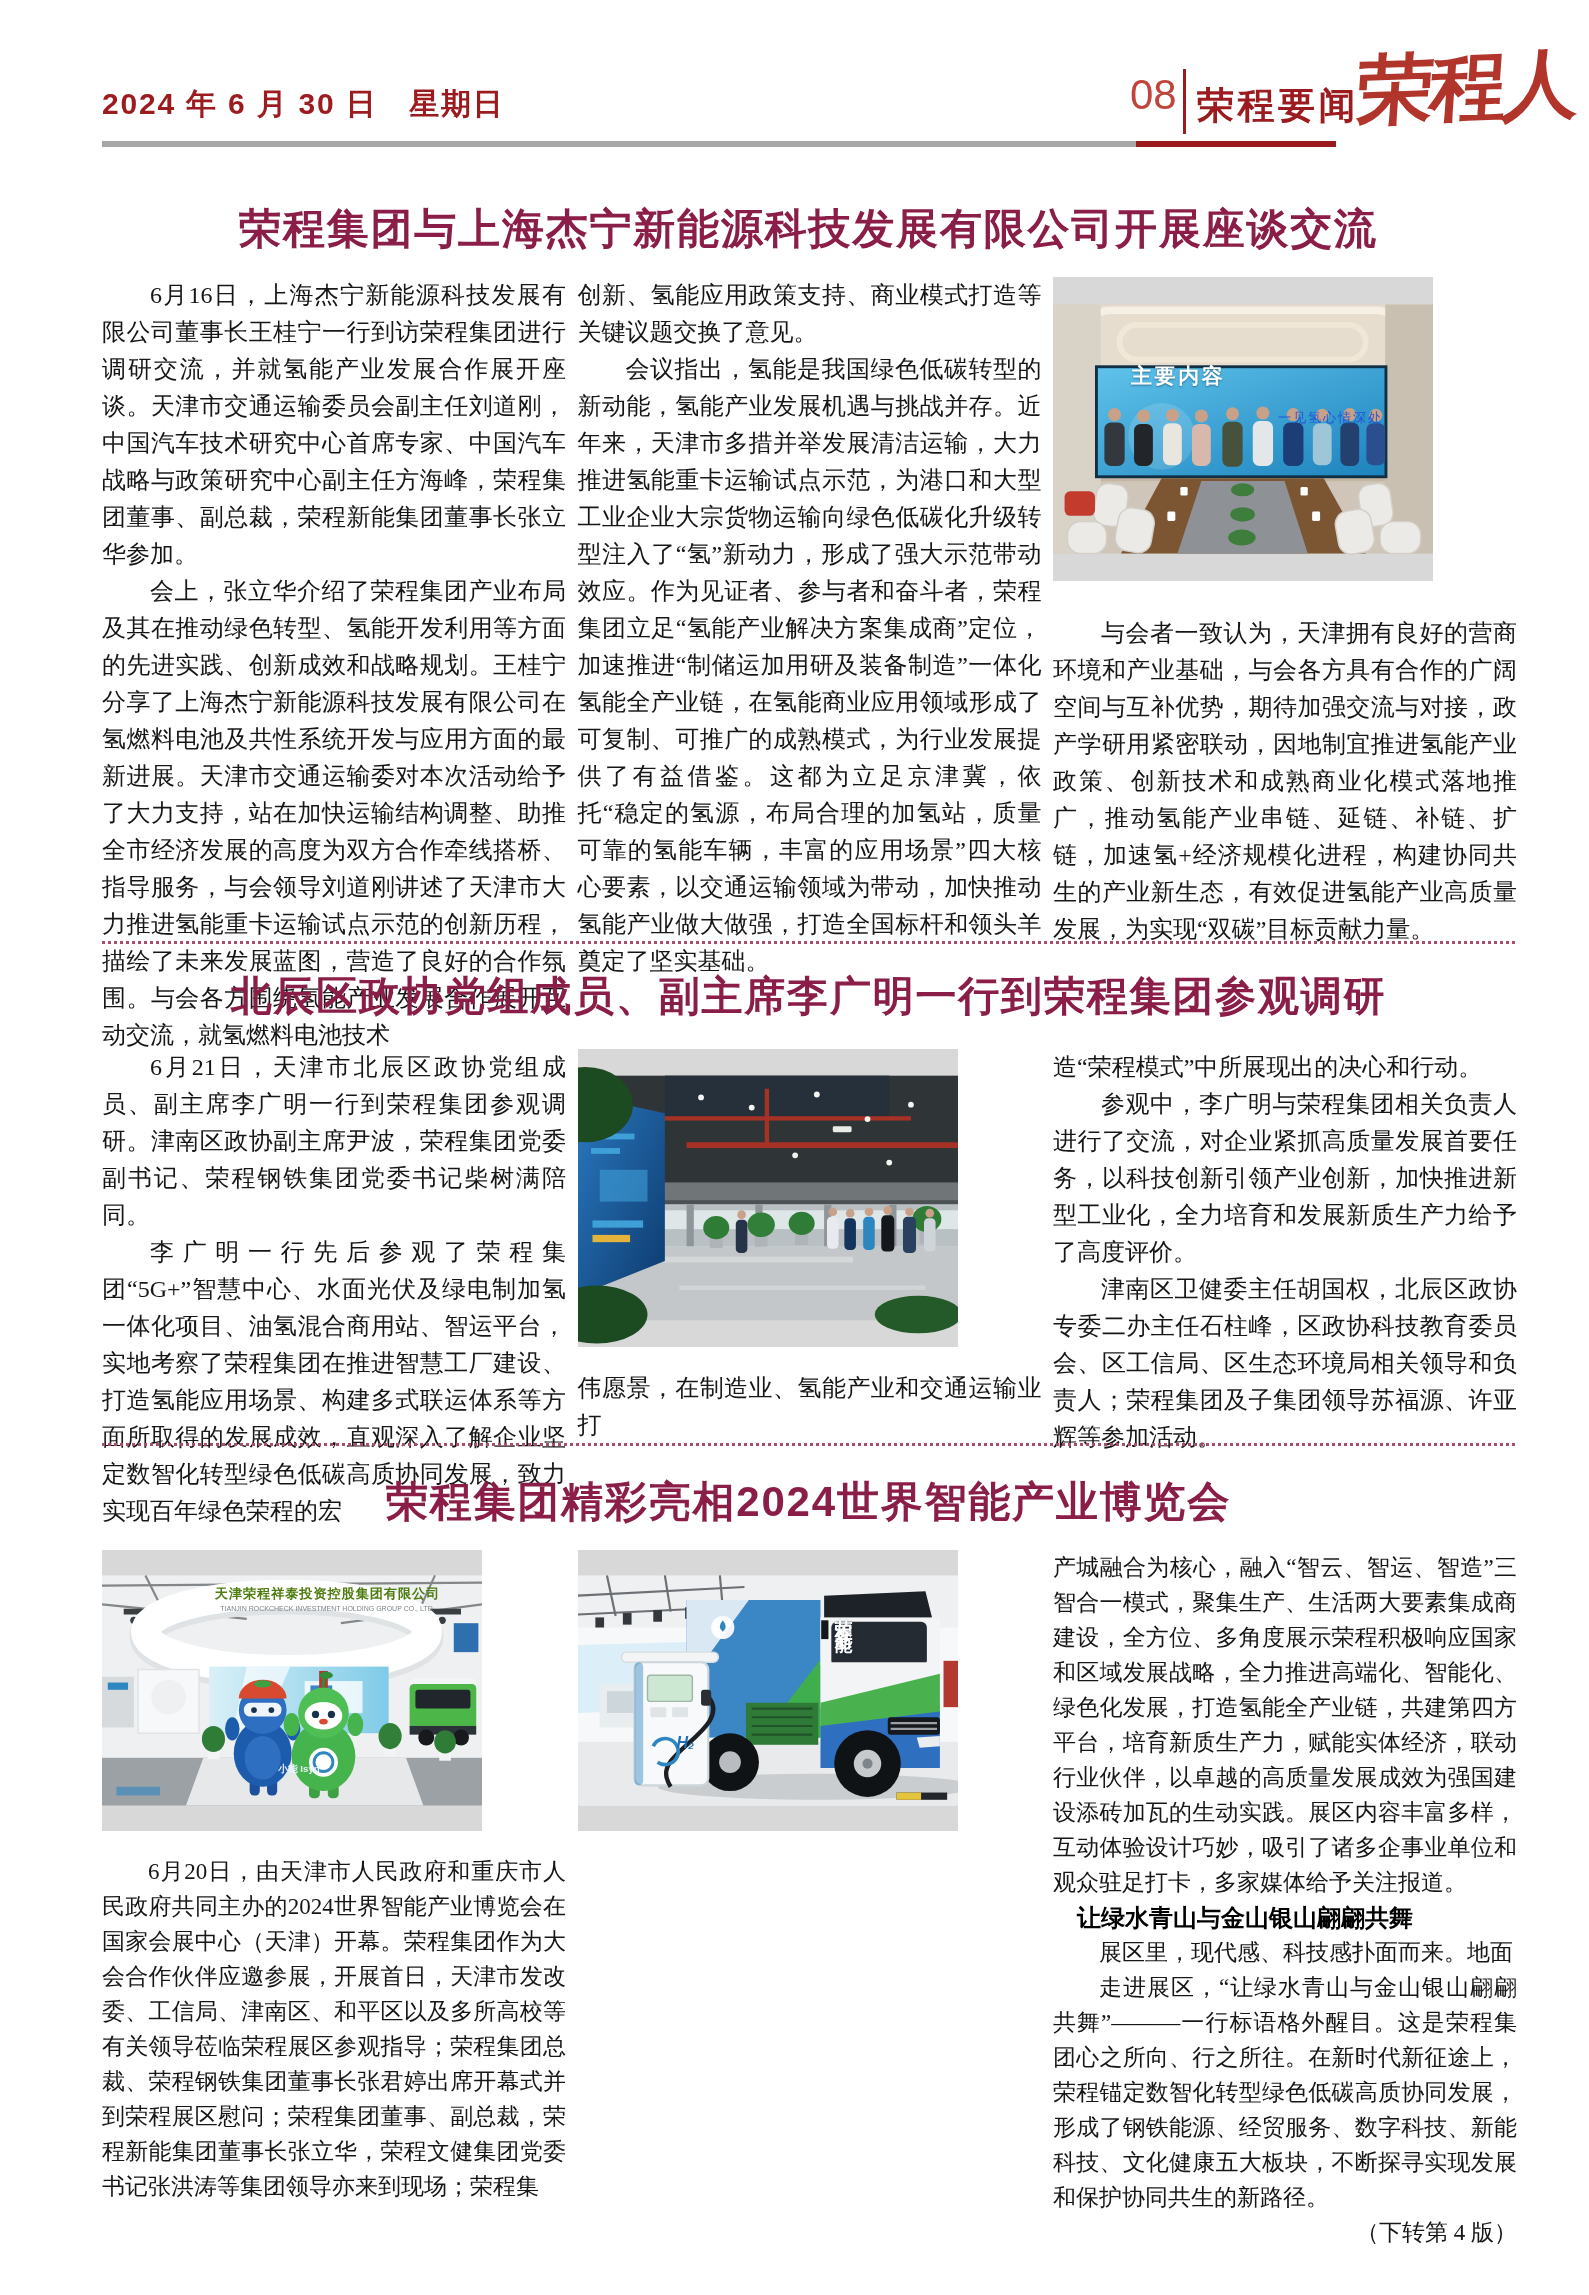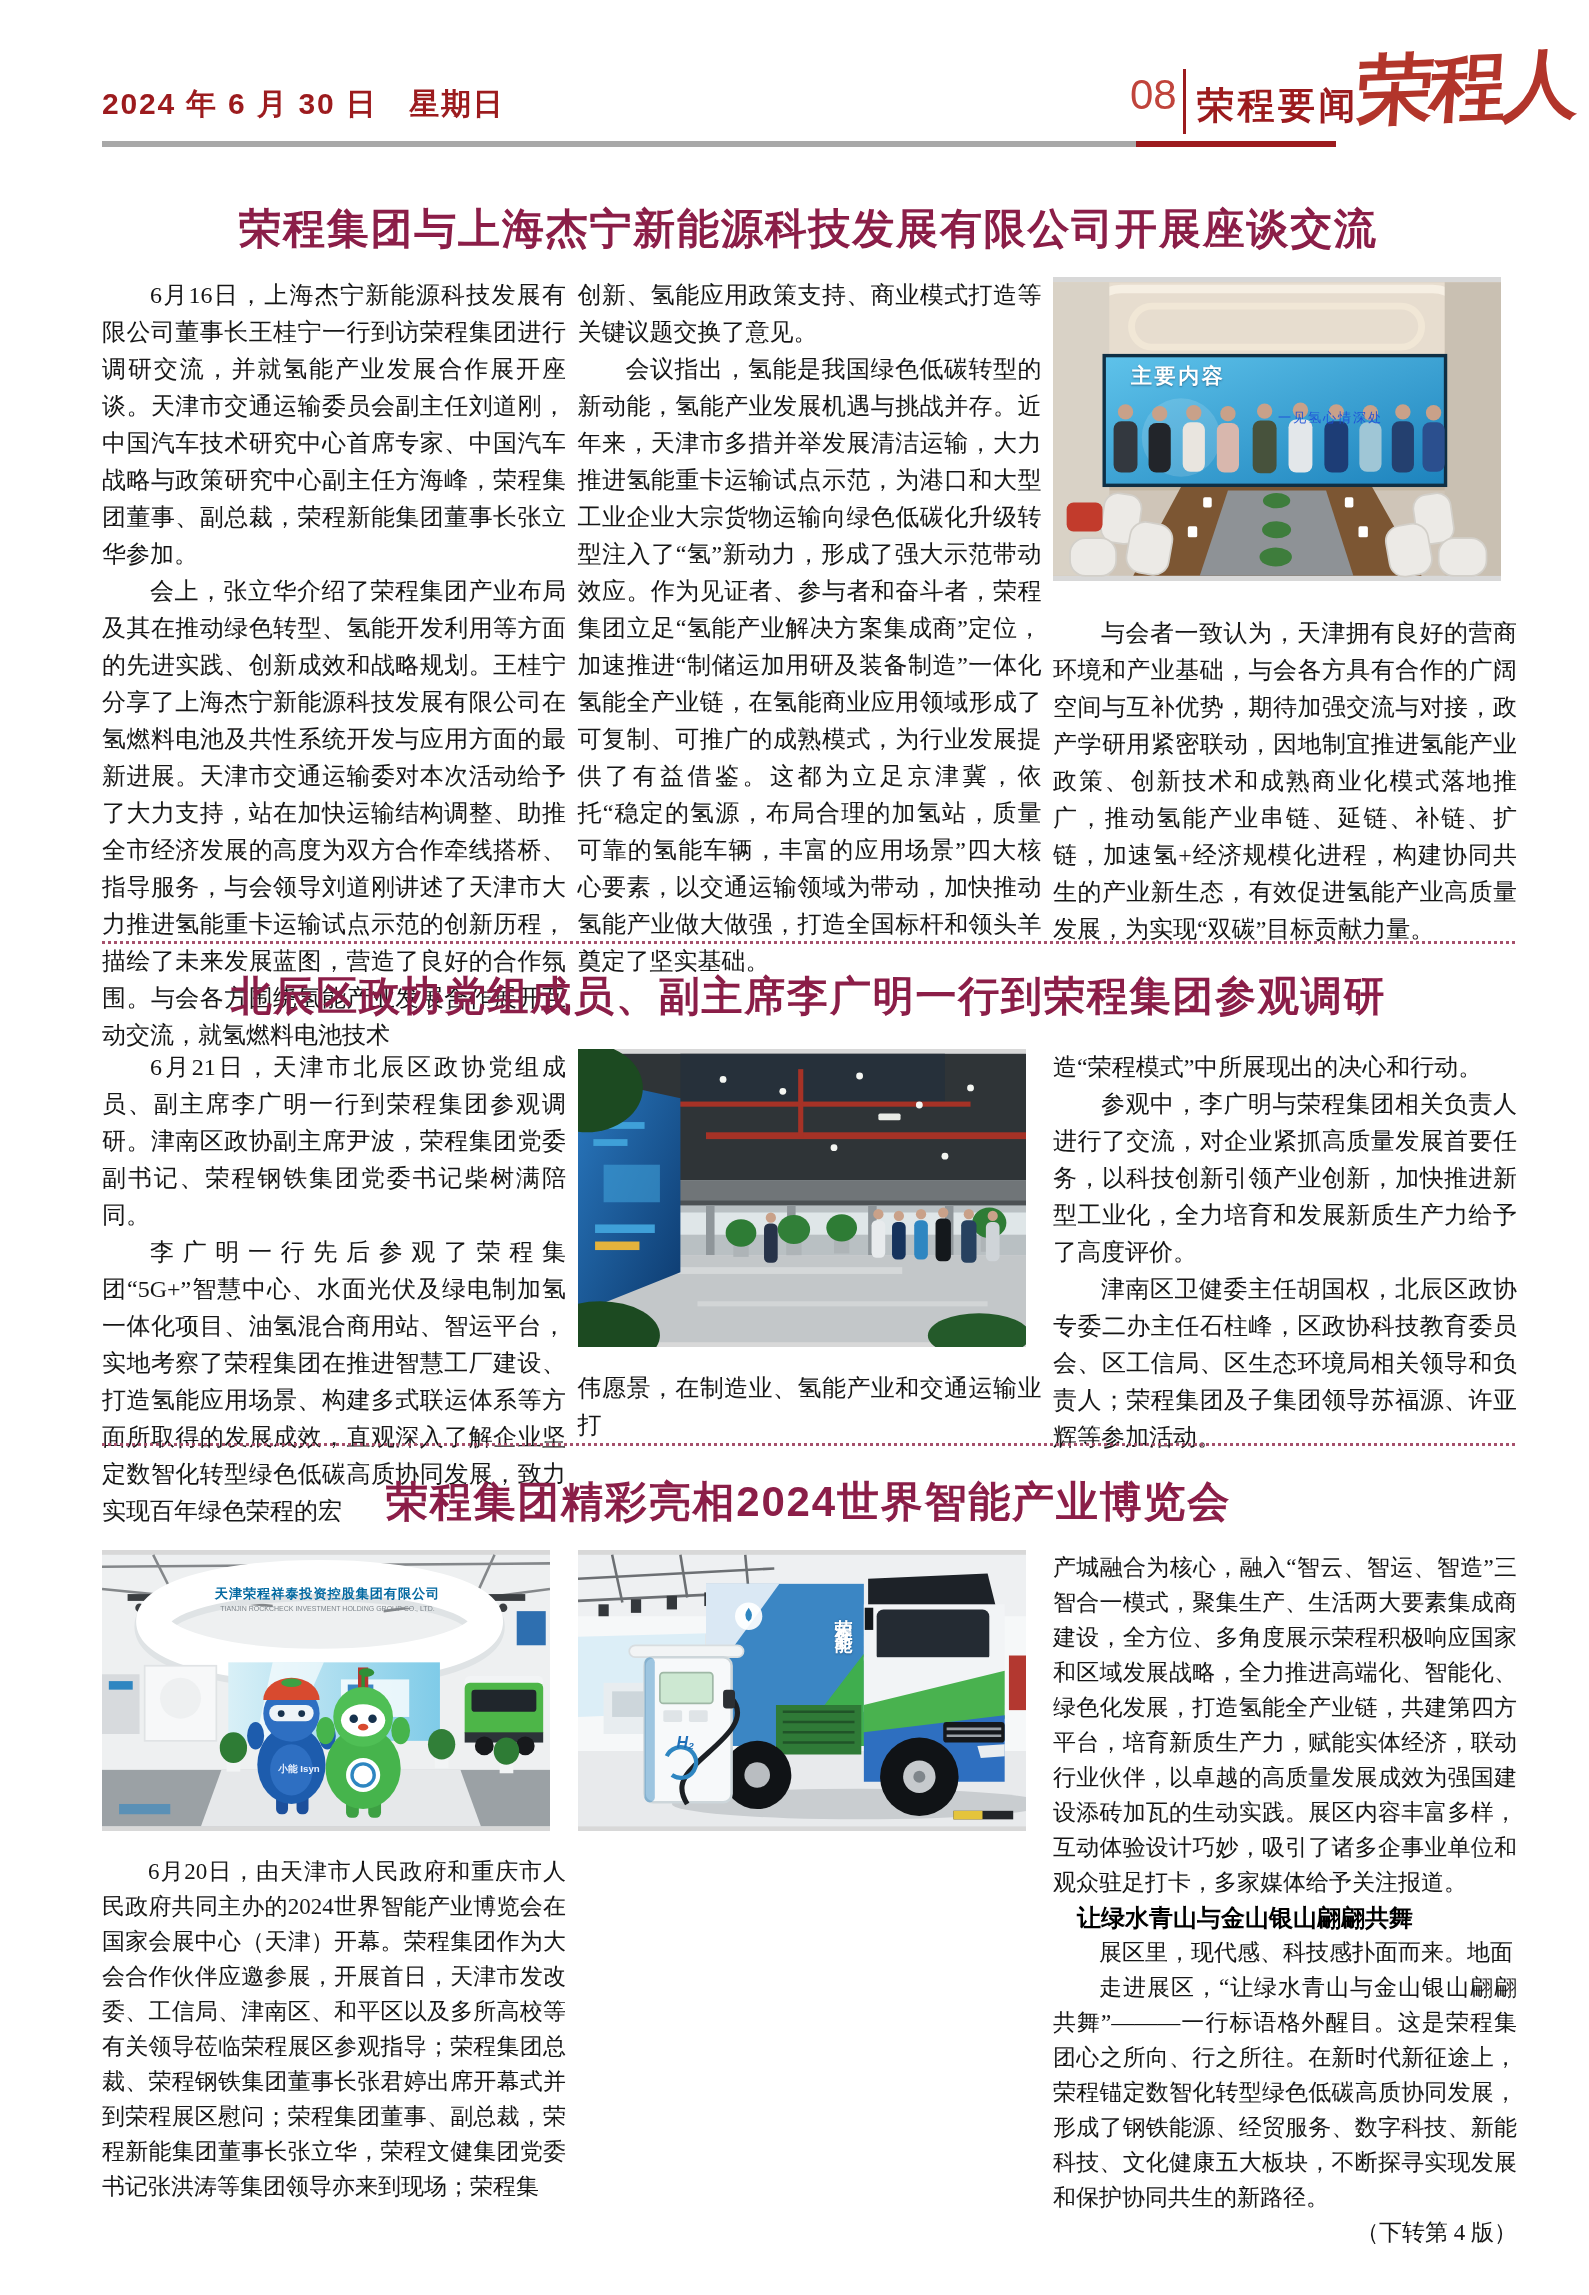--- a/index.html
+++ b/index.html
@@ -39,28 +39,28 @@
   .body-text p{margin:0;}
   .para{text-indent:2em;}
   .cont{text-indent:0;}
   .subhead{font-family:"Liberation Sans","DejaVu Sans",sans-serif;font-weight:bold;
            font-size:24px;color:#000;text-indent:1em;}
   .continuation{text-align:right;text-indent:0;}
   .after-photo{margin-top:34px;}
   .after-photo-sm{margin-top:23px;}
 
   
-  .photo{position:relative;width:448px;overflow:hidden;background:#d8d8d8;}
+  .photo{position:relative;width:380px;overflow:hidden;background:#d8d8d8;}
   .photo svg{display:block;width:100%;height:100%;}
   .ph-344{height:304px;} .ph-338{height:298px;} .ph-318{height:281px;}
   .ovl{position:absolute;font-family:"Liberation Sans","DejaVu Sans",sans-serif;}
   .scr-title{left:78px;top:85px;color:#ffffff;font-weight:bold;font-size:21px;letter-spacing:2.6px;
              text-shadow:0 0.9px 1.8px rgba(0,40,70,.5);}
   .scr-line{left:225px;top:132px;color:#1d4ed8;font-size:13.2px;letter-spacing:1.8px;opacity:.9;}
-  .ring-cn{left:62px;top:35px;width:327px;text-align:center;color:#0369a1;font-weight:bold;
+  .ring-cn{left:62px;top:35px;width:327px;text-align:center;color:#4d7c0f;font-weight:bold;
            font-size:13.2px;letter-spacing:0.9px;}
   .ring-en{left:62px;top:55px;width:327px;text-align:center;color:#7d858b;font-size:7px;}
   .mascot-lab{left:175px;top:214px;width:44px;text-align:center;color:#eaf2ff;font-weight:bold;
            font-size:9.7px;line-height:10.6px;}
   .truck-side{left:254px;top:55px;color:#ffffff;font-weight:bold;font-size:17.7px;
            writing-mode:vertical-rl;letter-spacing:5.3px;text-shadow:0 0.9px 1.8px rgba(0,30,60,.4);}
   .disp-logo{left:99px;top:184px;color:#1d6fb8;font-weight:bold;font-size:16px;font-style:italic;}
 </style>
 </head>
 <body>

